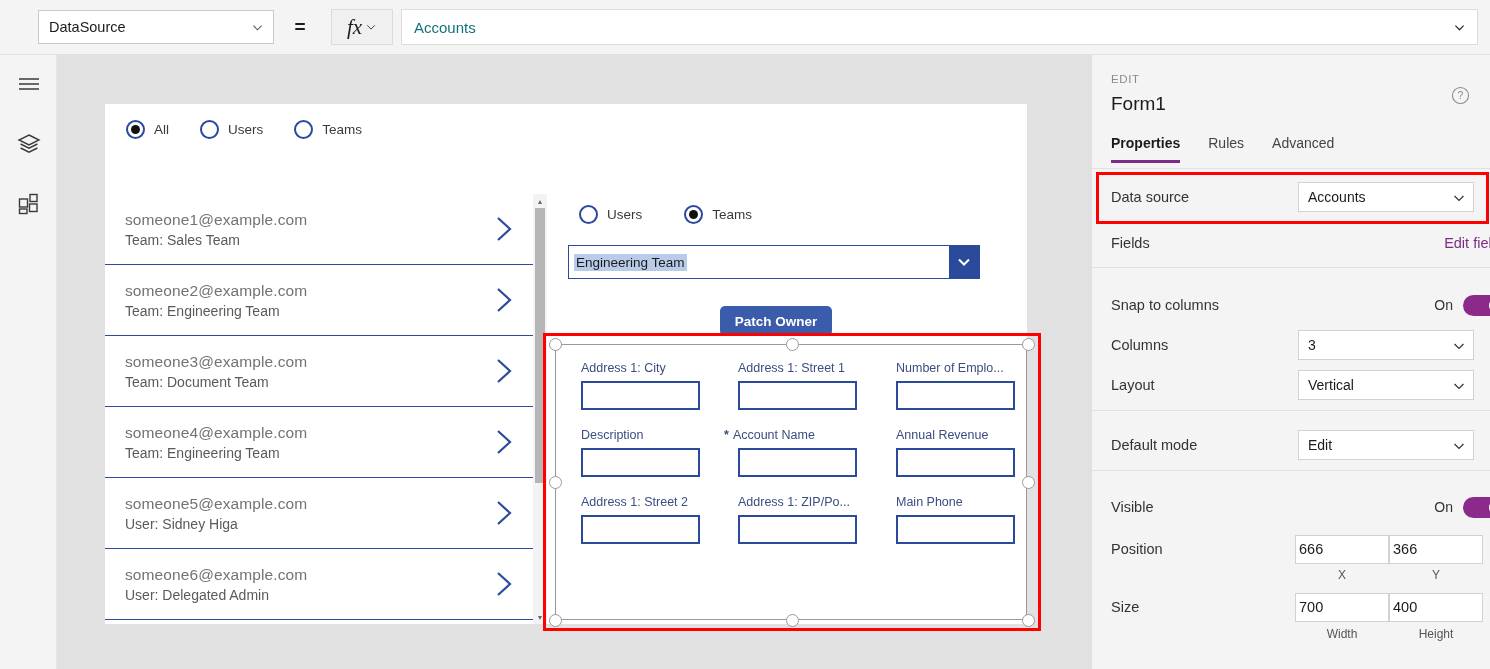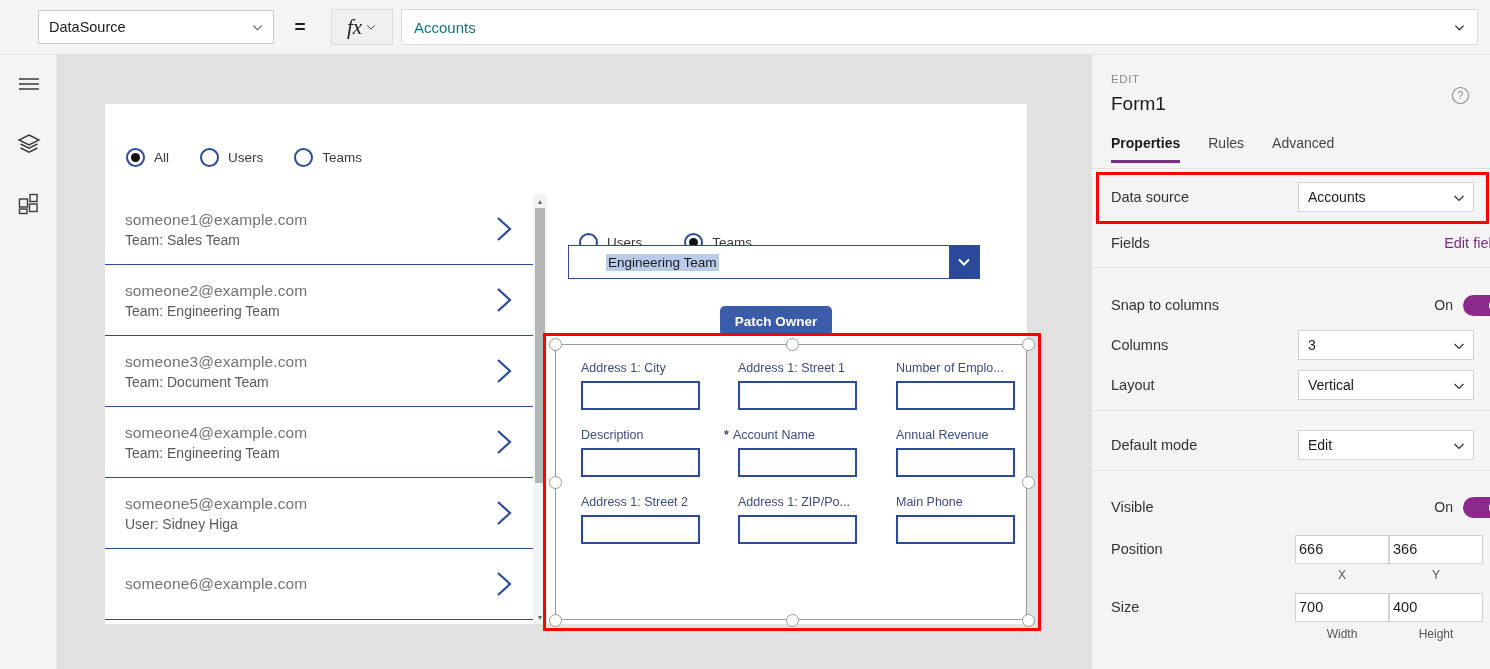--- a/index.html
+++ b/index.html
@@ -59,21 +59,21 @@
   .workspace {
     position: absolute; left: 57px; top: 55px;
     width: 1034px; height: 614px; background: #e1e1e1;
   }
   .canvas {
     position: absolute; left: 48px; top: 49px;
     width: 922px; height: 520px; background: #fff;
   }
 
   .radio-row { position: absolute; display: flex; align-items: center; }
-  .radio-item { display: flex; align-items: center; cursor: pointer; margin-top: 28px; }
+  .radio-item { display: flex; align-items: center; cursor: pointer; }
   .radio-dot {
     width: 19px; height: 19px; border-radius: 50%;
     border: 2px solid #2b4a9b; background: #fff;
     display: flex; align-items: center; justify-content: center; flex: none;
   }
   .radio-dot.on::after {
     content: ''; width: 9px; height: 9px; border-radius: 50%; background: #111;
   }
   .radio-label { margin-left: 9px; font-size: 13.5px; color: #3a3a3a; }
 
@@ -329,20 +329,21 @@
           </div>
           <div class="g-arrow">
             <svg width="20" height="28" viewBox="0 0 20 28">
                 <path d="M4 3 L16 14 L4 25" fill="none" stroke="#2b4a9b" stroke-width="2.2"></path>
               </svg>
           </div>
         </div>
         <div class="g-row">
           <div class="g-text">
             <div class="g-title">someone6@example.com</div>
+            <div class="g-sub">User: Delegated Admin</div>
           </div>
           <div class="g-arrow">
             <svg width="20" height="28" viewBox="0 0 20 28">
                 <path d="M4 3 L16 14 L4 25" fill="none" stroke="#2b4a9b" stroke-width="2.2"></path>
               </svg>
           </div>
         </div>
       </div>
 
       <div class="g-scroll">
@@ -355,21 +356,21 @@
         <div class="radio-item">
           <span class="radio-dot"></span>
           <span class="radio-label">Users</span>
         </div>
         <div class="radio-item">
           <span class="radio-dot on"></span>
           <span class="radio-label">Teams</span>
         </div>
       </div>
 
-      <div class="dd" style="left:463px; top:141px;padding-left:32px;">
+      <div class="dd" style="left:463px; top:141px;">
         <div class="dd-val">
           <span>Engineering Team</span>
         </div>
         <div class="dd-btn">
           <svg viewBox="0 0 14 14" width="14" height="14">
               <path d="M2 4.5 L7 9.5 L12 4.5" fill="none" stroke="#fff" stroke-width="2"></path>
             </svg>
         </div>
       </div>
 

